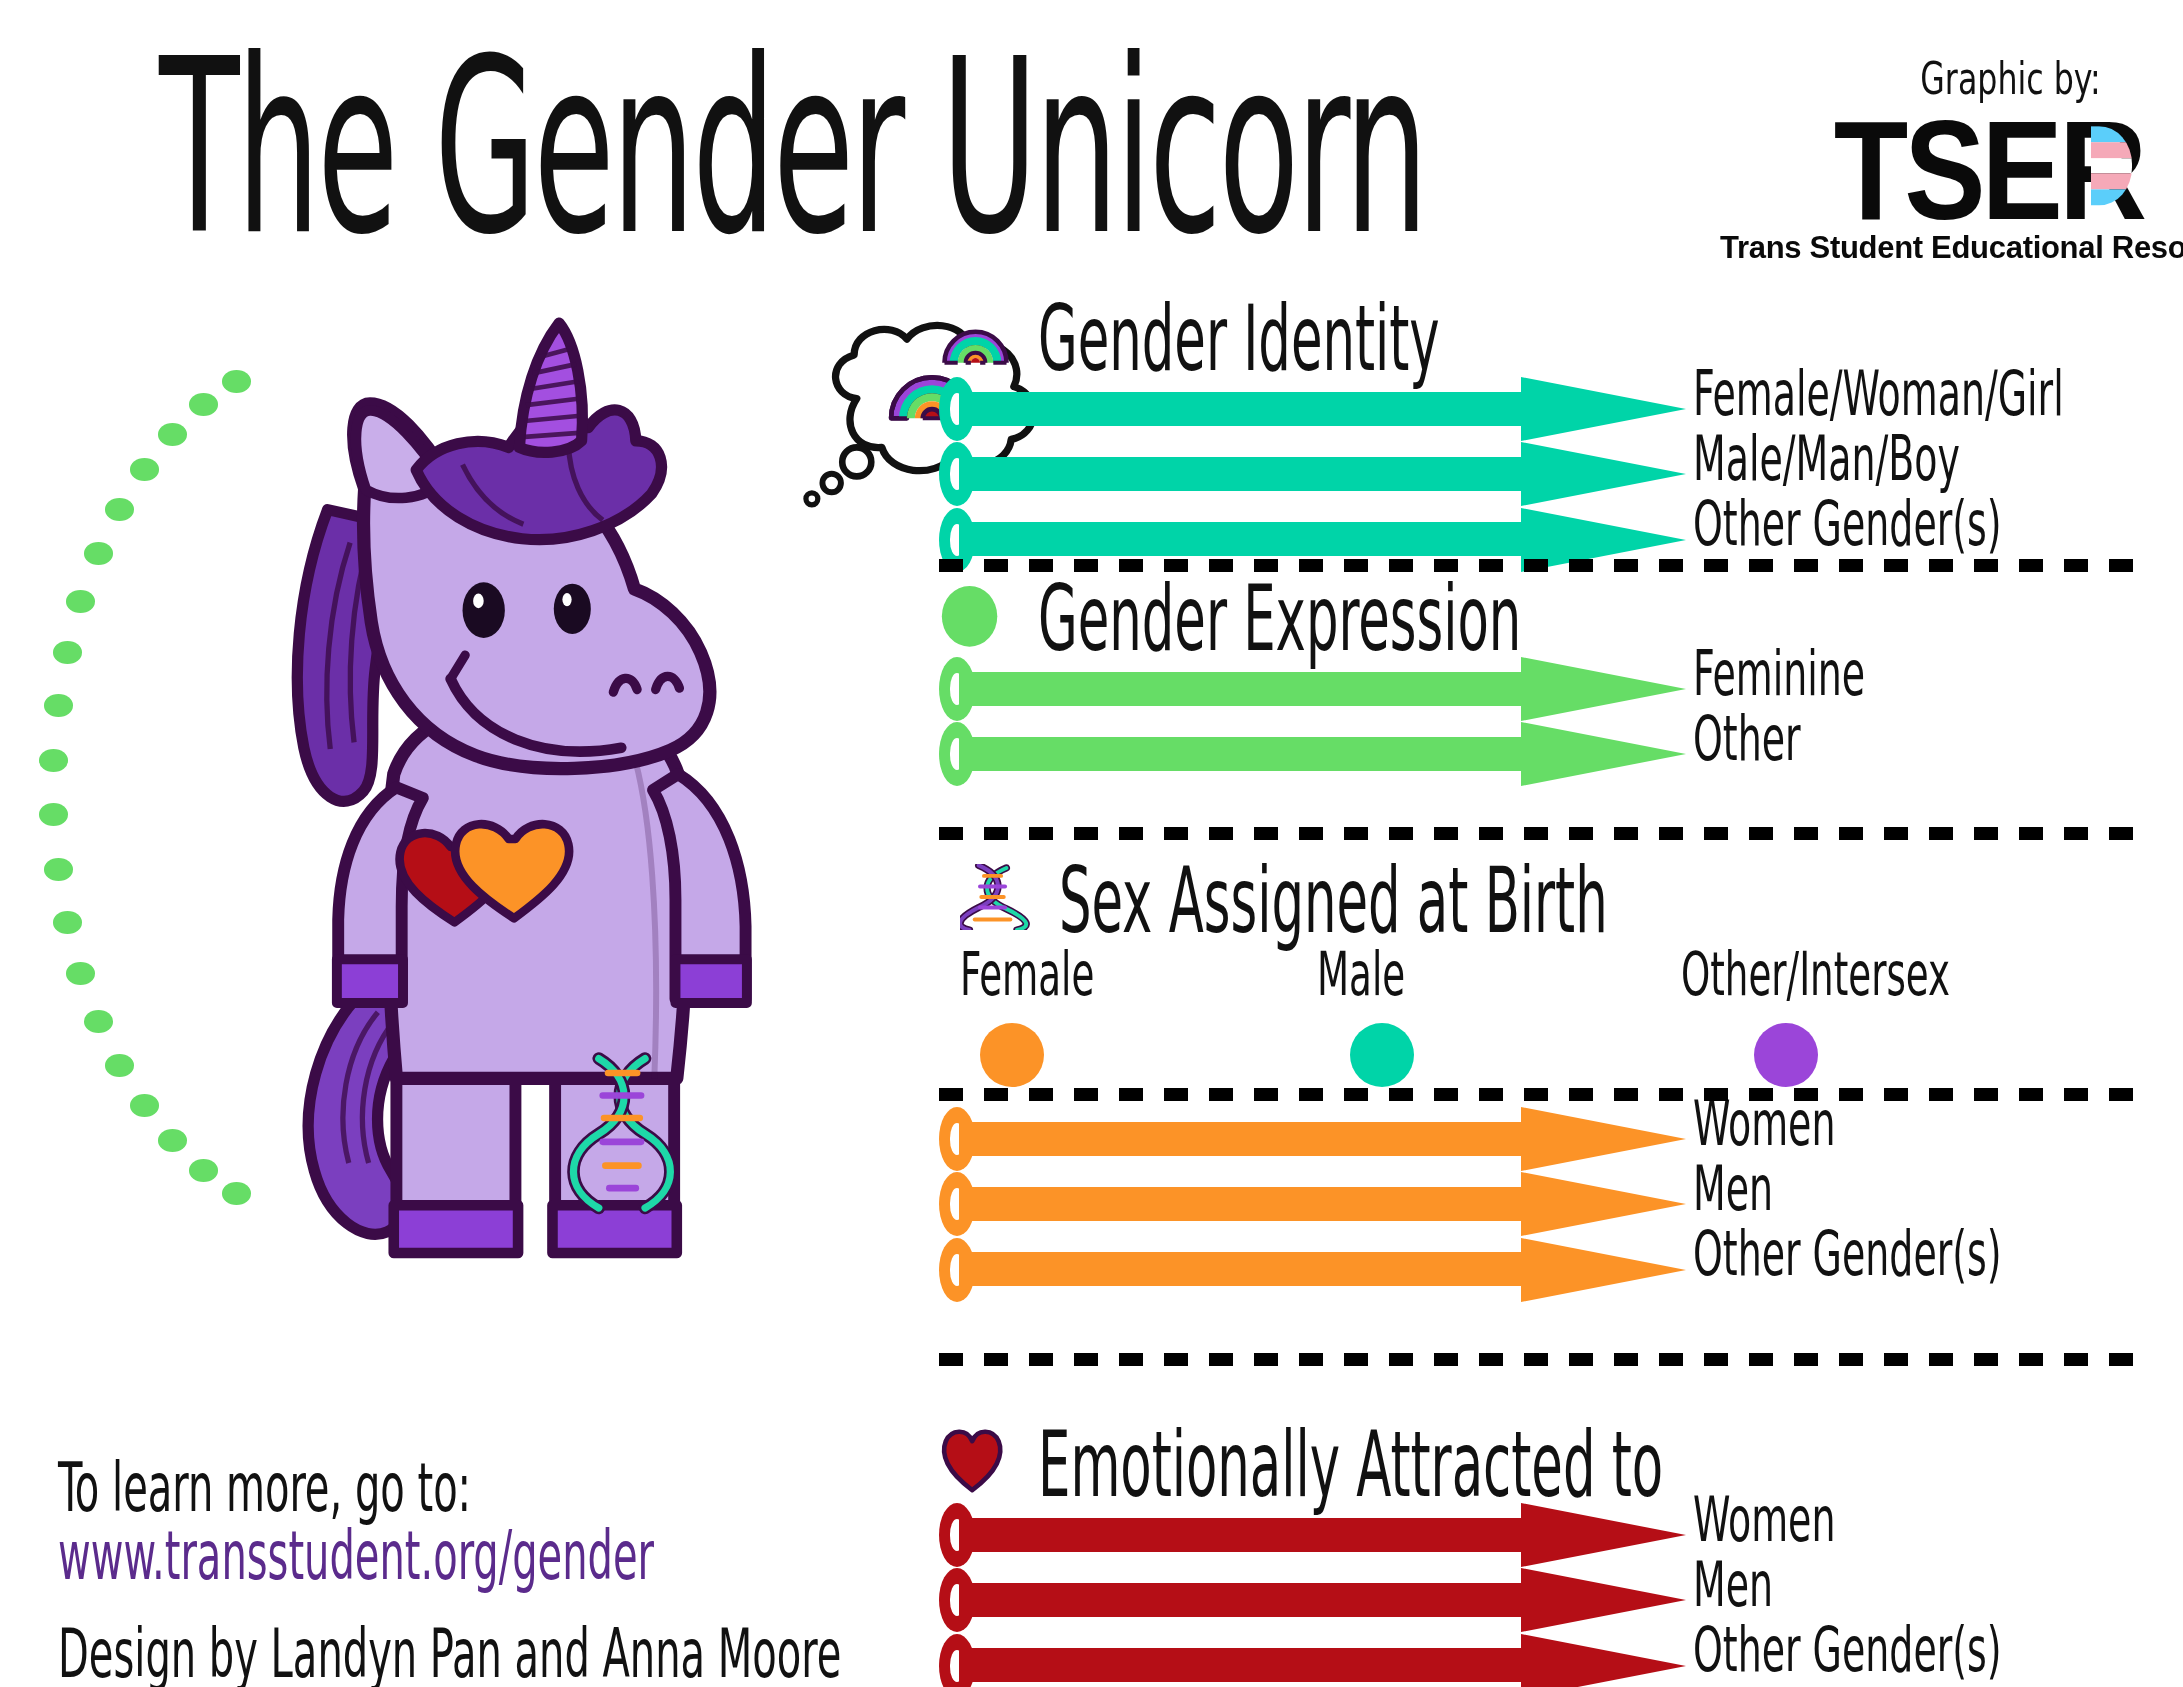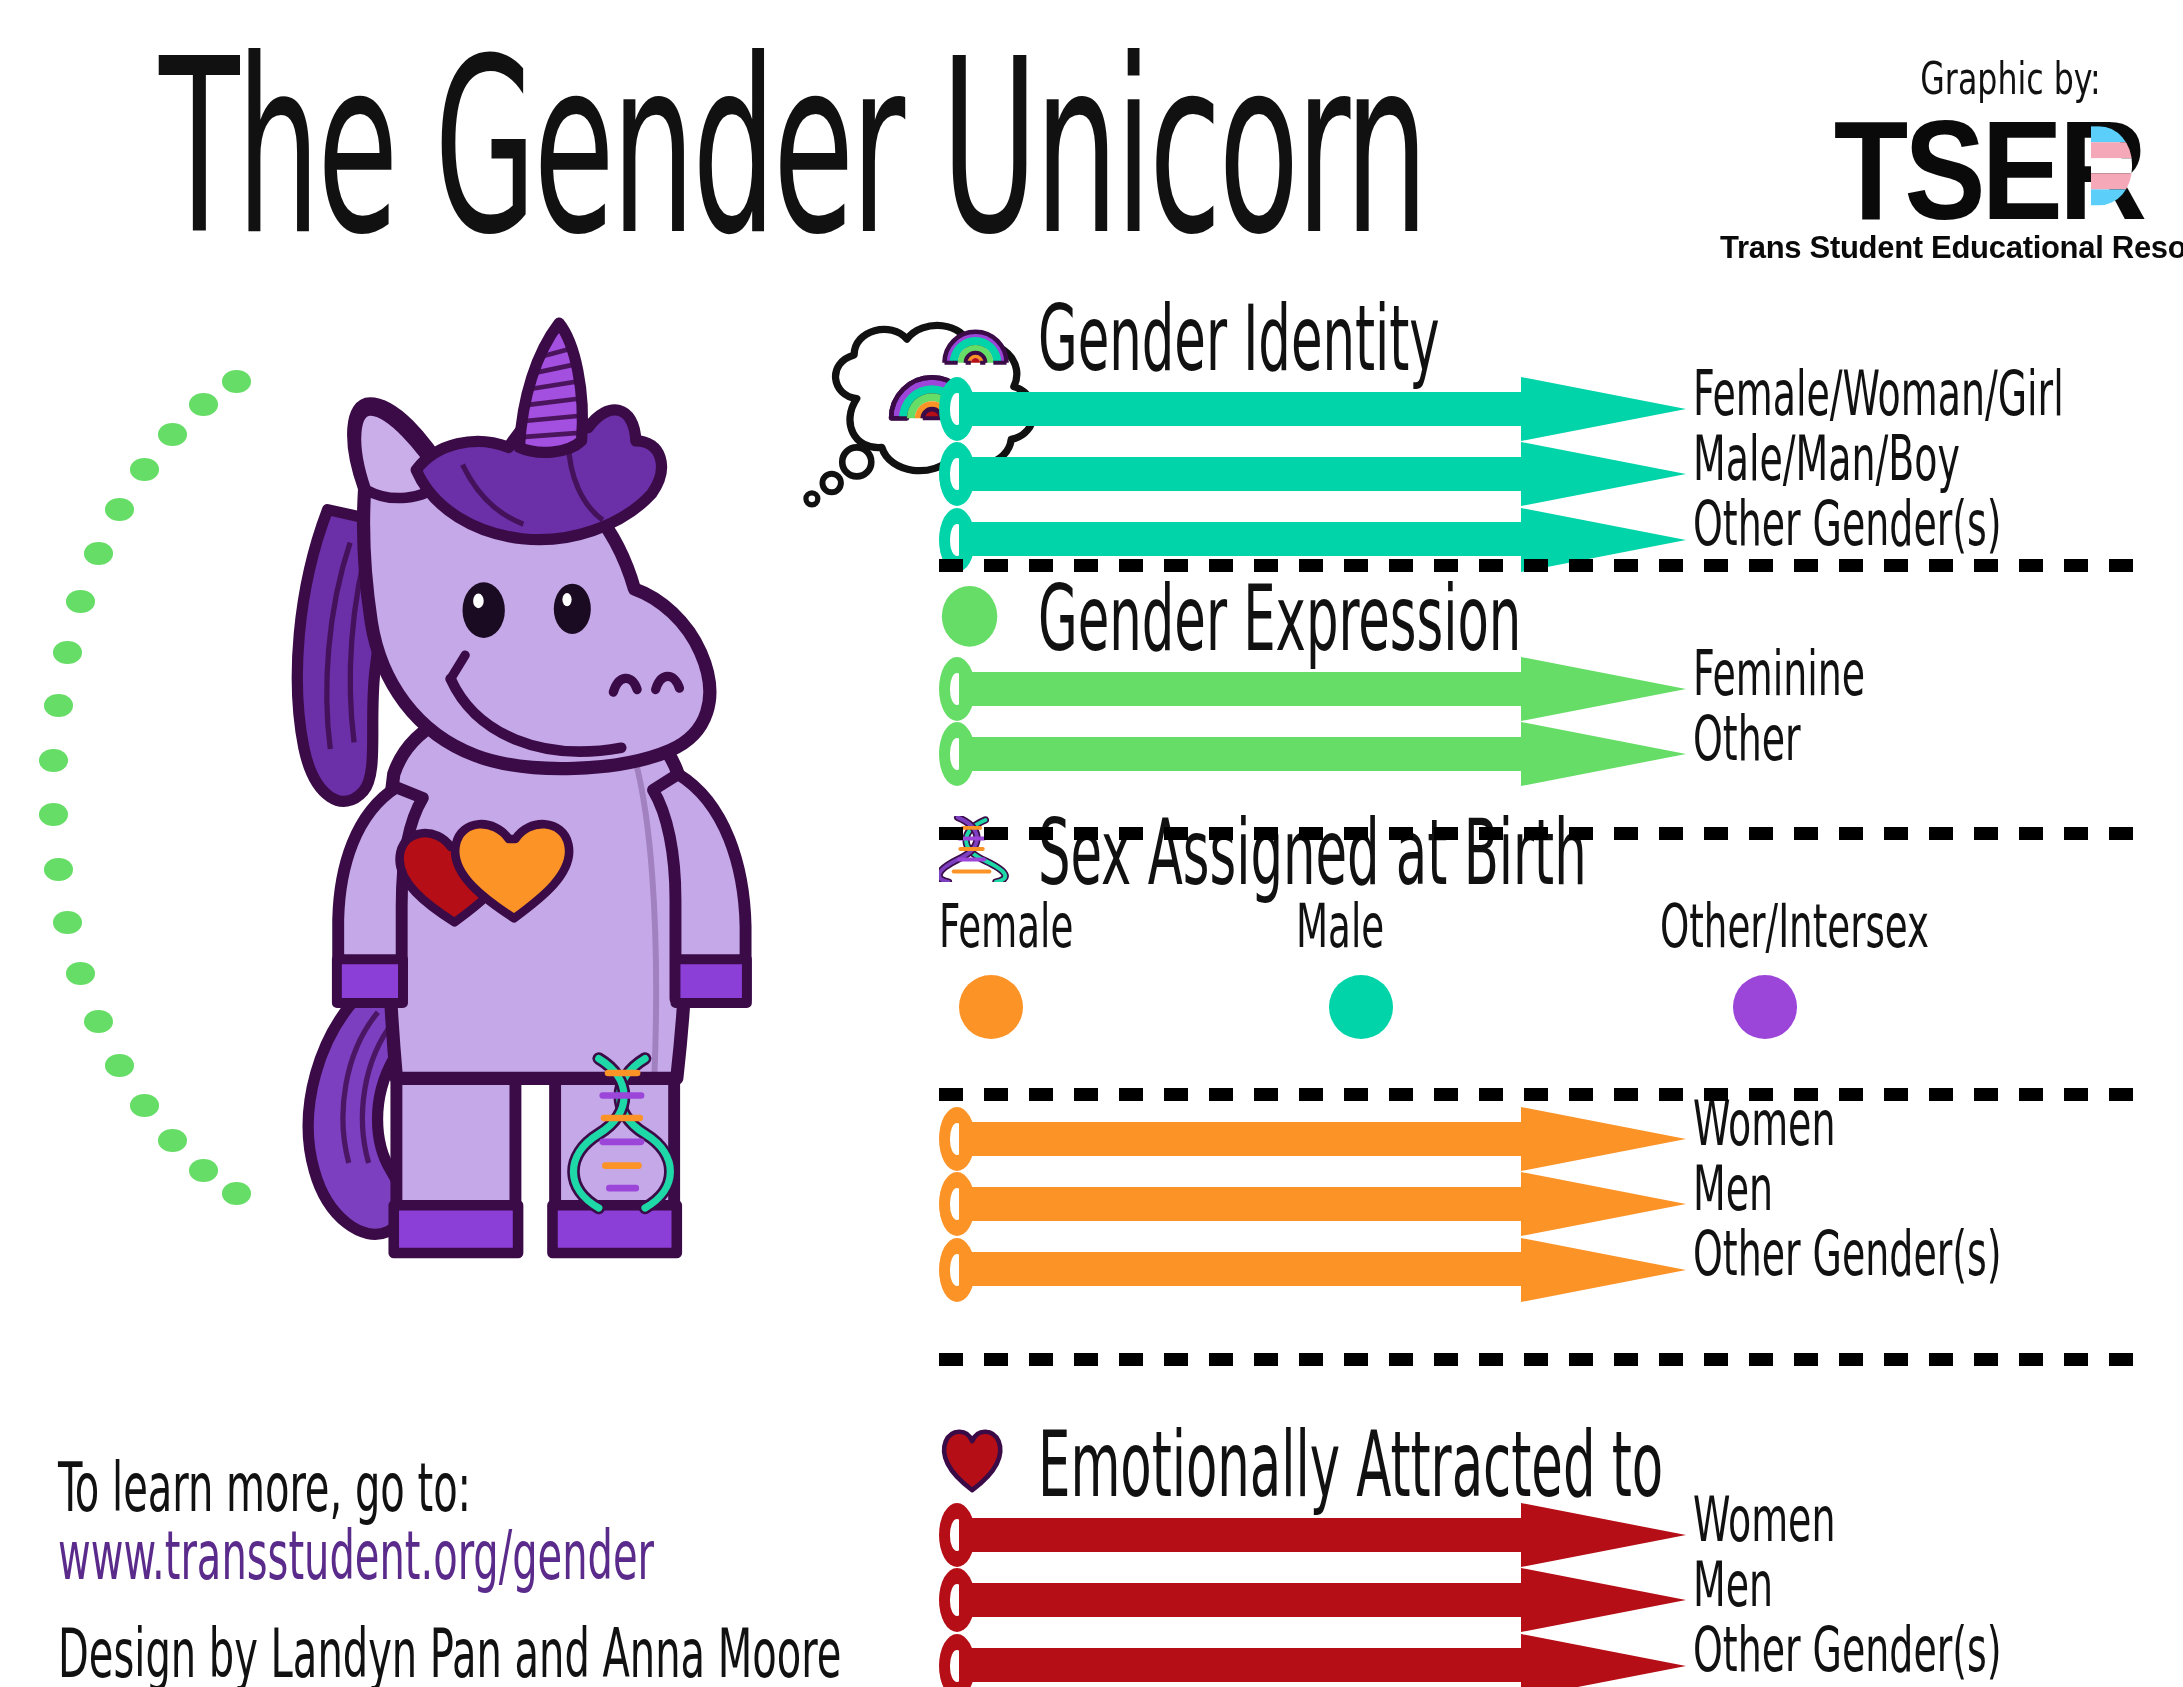--- a/index.html
+++ b/index.html
@@ -303,21 +303,21 @@
           <div class="head" style="left: 582px; border-left: 165px solid rgb(102, 221, 102);"></div>
           <div class="rowlabel" style="left: 754px;">Feminine</div>
         </div>
         <div class="row">
           <div class="cap" style="background: rgb(102, 221, 102);"></div>
           <div class="shaft" style="background: rgb(102, 221, 102); width: 562px;"></div>
           <div class="head" style="left: 582px; border-left: 165px solid rgb(102, 221, 102);"></div>
           <div class="rowlabel" style="left: 754px;">Other</div>
         </div>
       </div>
-      <div class="section" style="top: 816px;">
+      <div class="section" style="top: 864px; margin-left: 21px;">
         <div class="sec-head">
           <div class="sec-icon"><svg viewBox="0 0 110 100" width="73" height="66">
         <path d="M70 6 C32 22 30 50 70 68 C108 86 106 96 86 100" fill="none" stroke="#3B0B47" stroke-width="11" stroke-linecap="round"></path>
         <path d="M70 6 C32 22 30 50 70 68 C108 86 106 96 86 100" fill="none" stroke="#1ED8A8" stroke-width="6" stroke-linecap="round"></path>
         <path d="M28 2 C66 18 68 48 28 66 C-8 84 -6 96 14 100" fill="none" stroke="#3B0B47" stroke-width="11" stroke-linecap="round"></path>
         <path d="M28 2 C66 18 68 48 28 66 C-8 84 -6 96 14 100" fill="none" stroke="#7B3FBF" stroke-width="6" stroke-linecap="round"></path>
         <g stroke-width="6" stroke-linecap="round">
           <path d="M36 18 L62 18" stroke="#FC9327"></path>
                 <path d="M30 34 L68 34" stroke="#9B45D9"></path>
           <path d="M32 50 L66 50" stroke="#FC9327"></path>

